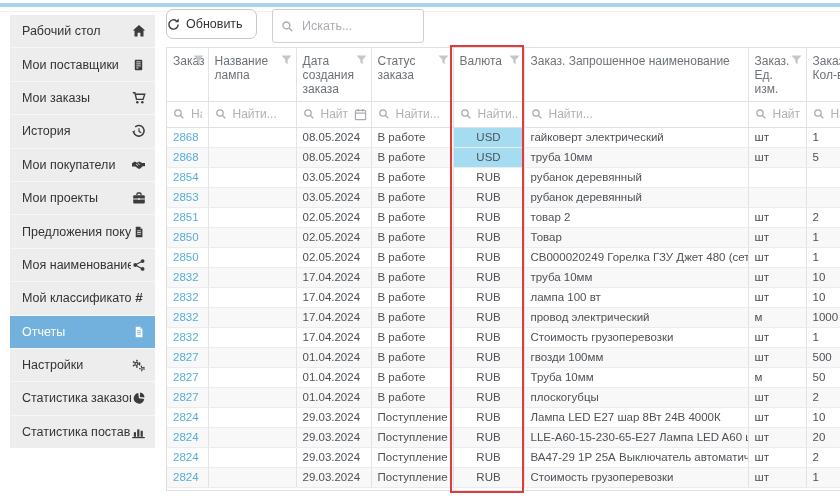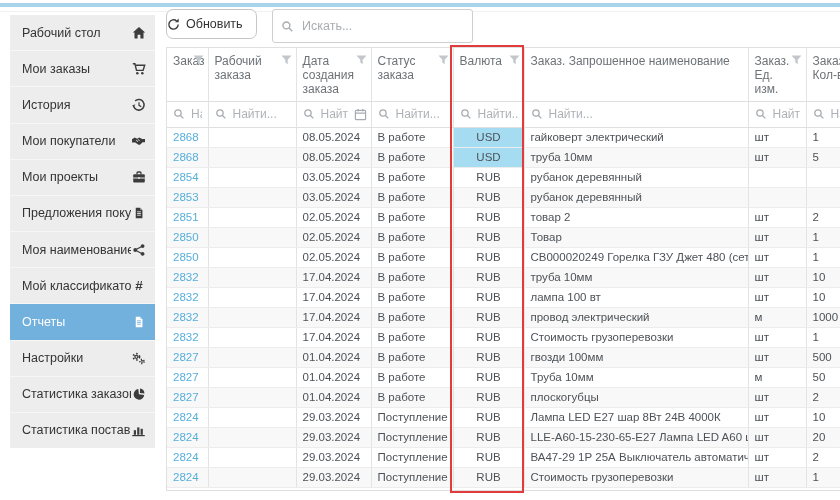--- a/index.html
+++ b/index.html
@@ -17,21 +17,21 @@
   .sb-item:last-child{border-bottom:none;}
   .sb-item .sb-label{flex:1;white-space:nowrap;overflow:hidden;}
   .sb-item .sb-icon{width:15px;height:15px;display:flex;align-items:center;justify-content:center;color:#3c3c3c;}
   .sb-item.selected{background:#72b0de;color:#fff;--d:#72b0de;}
   .sb-item.selected .sb-icon{color:#fff;}
 
   
   #refresh-btn{position:absolute;left:166px;top:9px;width:91px;height:30px;background:#fff;
        border:1px solid #c6c6c6;border-radius:7px;display:flex;align-items:center;justify-content:flex-start;
        gap:6px;font-size:12.5px;color:#333;cursor:pointer;box-sizing:border-box;}
-  #search-box{position:absolute;left:272px;top:9px;width:201px;height:30px;background:#fff;
+  #search-box{position:absolute;left:272px;top:9px;width:152px;height:30px;background:#fff;
        border:1px solid #cfcfcf;border-radius:3px;display:flex;align-items:center;box-sizing:border-box;padding:16px 8px;gap:6px;}
   #search-box input{border:none;outline:none;flex:1;font-size:12.5px;min-width:0;
        font-family:"Liberation Sans",sans-serif;color:#3f4449;background:transparent;}
   #search-box input::placeholder{color:#a9adb2;}
 
   
   #grid-wrap{position:absolute;left:166px;top:47px;width:674px;height:444px;overflow:hidden;
        border-left:1px solid #e0e0e0;border-top:1px solid #e0e0e0;border-bottom:1px solid #e0e0e0;box-sizing:border-box;}
   table{border-collapse:collapse;table-layout:fixed;width:707px;}
   th,td{border-right:1px solid #e3e3e3;overflow:hidden;white-space:nowrap;box-sizing:border-box;}
@@ -65,20 +65,29 @@
   <div id="sidebar">
       <div class="sb-item">
         <span class="sb-label">Рабочий стол</span>
         <span class="sb-icon">
           <svg width="14" height="14" viewBox="0 0 14 14" fill="currentColor">
             <path d="M7 1.1 13.2 6.5H11.5V12.6H8.4V8.7H5.6V12.6H2.5V6.5H0.8Z"></path>
           </svg>
         </span>
       </div>
       <div class="sb-item">
+        <span class="sb-label">Мои поставщики</span>
+        <span class="sb-icon">
+          <svg width="13" height="14" viewBox="0 0 14 14" fill="currentColor">
+            <rect x="3" y="1.3" width="8" height="11.4" rx="1"></rect>
+            <path d="M4.6 3.6h4.8M4.6 5.8h4.8M4.6 8h4.8M4.6 10.2h2.4" stroke="var(--d)" stroke-width="1" fill="none"></path>
+          </svg>
+        </span>
+      </div>
+      <div class="sb-item">
         <span class="sb-label">Мои заказы</span>
         <span class="sb-icon">
           <svg width="14" height="14" viewBox="0 0 14 14" fill="currentColor">
             <path fill="none" stroke="currentColor" stroke-width="1.4" d="M0.8 1.8h2.1l1.6 6.6h6.6l1.6-5.2H3.6"></path>
             <circle cx="5.3" cy="11.2" r="1.25"></circle>
             <circle cx="10.3" cy="11.2" r="1.25"></circle>
           </svg>
         </span>
       </div>
       <div class="sb-item">
@@ -217,21 +226,21 @@
           <col style="width: 58px;">
           <col style="width: 68px;">
         </colgroup>
       <thead>
           <tr id="header-row">
             <th><span>Заказ</span><span class="funnel">
                 <svg width="11" height="10" viewBox="0 0 11 10">
                   <path d="M0.5 0.5h10L6.7 4.8v4.4L4.3 7.6V4.8Z" fill="#c3c7cb"></path>
                 </svg>
               </span></th>
-            <th><span>Рабочий заказа</span><span class="funnel">
+            <th><span>Название лампа</span><span class="funnel">
                 <svg width="11" height="10" viewBox="0 0 11 10">
                   <path d="M0.5 0.5h10L6.7 4.8v4.4L4.3 7.6V4.8Z" fill="#c3c7cb"></path>
                 </svg>
               </span></th>
             <th><span>Дата создания заказа</span><span class="funnel">
                 <svg width="11" height="10" viewBox="0 0 11 10">
                   <path d="M0.5 0.5h10L6.7 4.8v4.4L4.3 7.6V4.8Z" fill="#c3c7cb"></path>
                 </svg>
               </span></th>
             <th><span>Статус заказа</span><span class="funnel">

